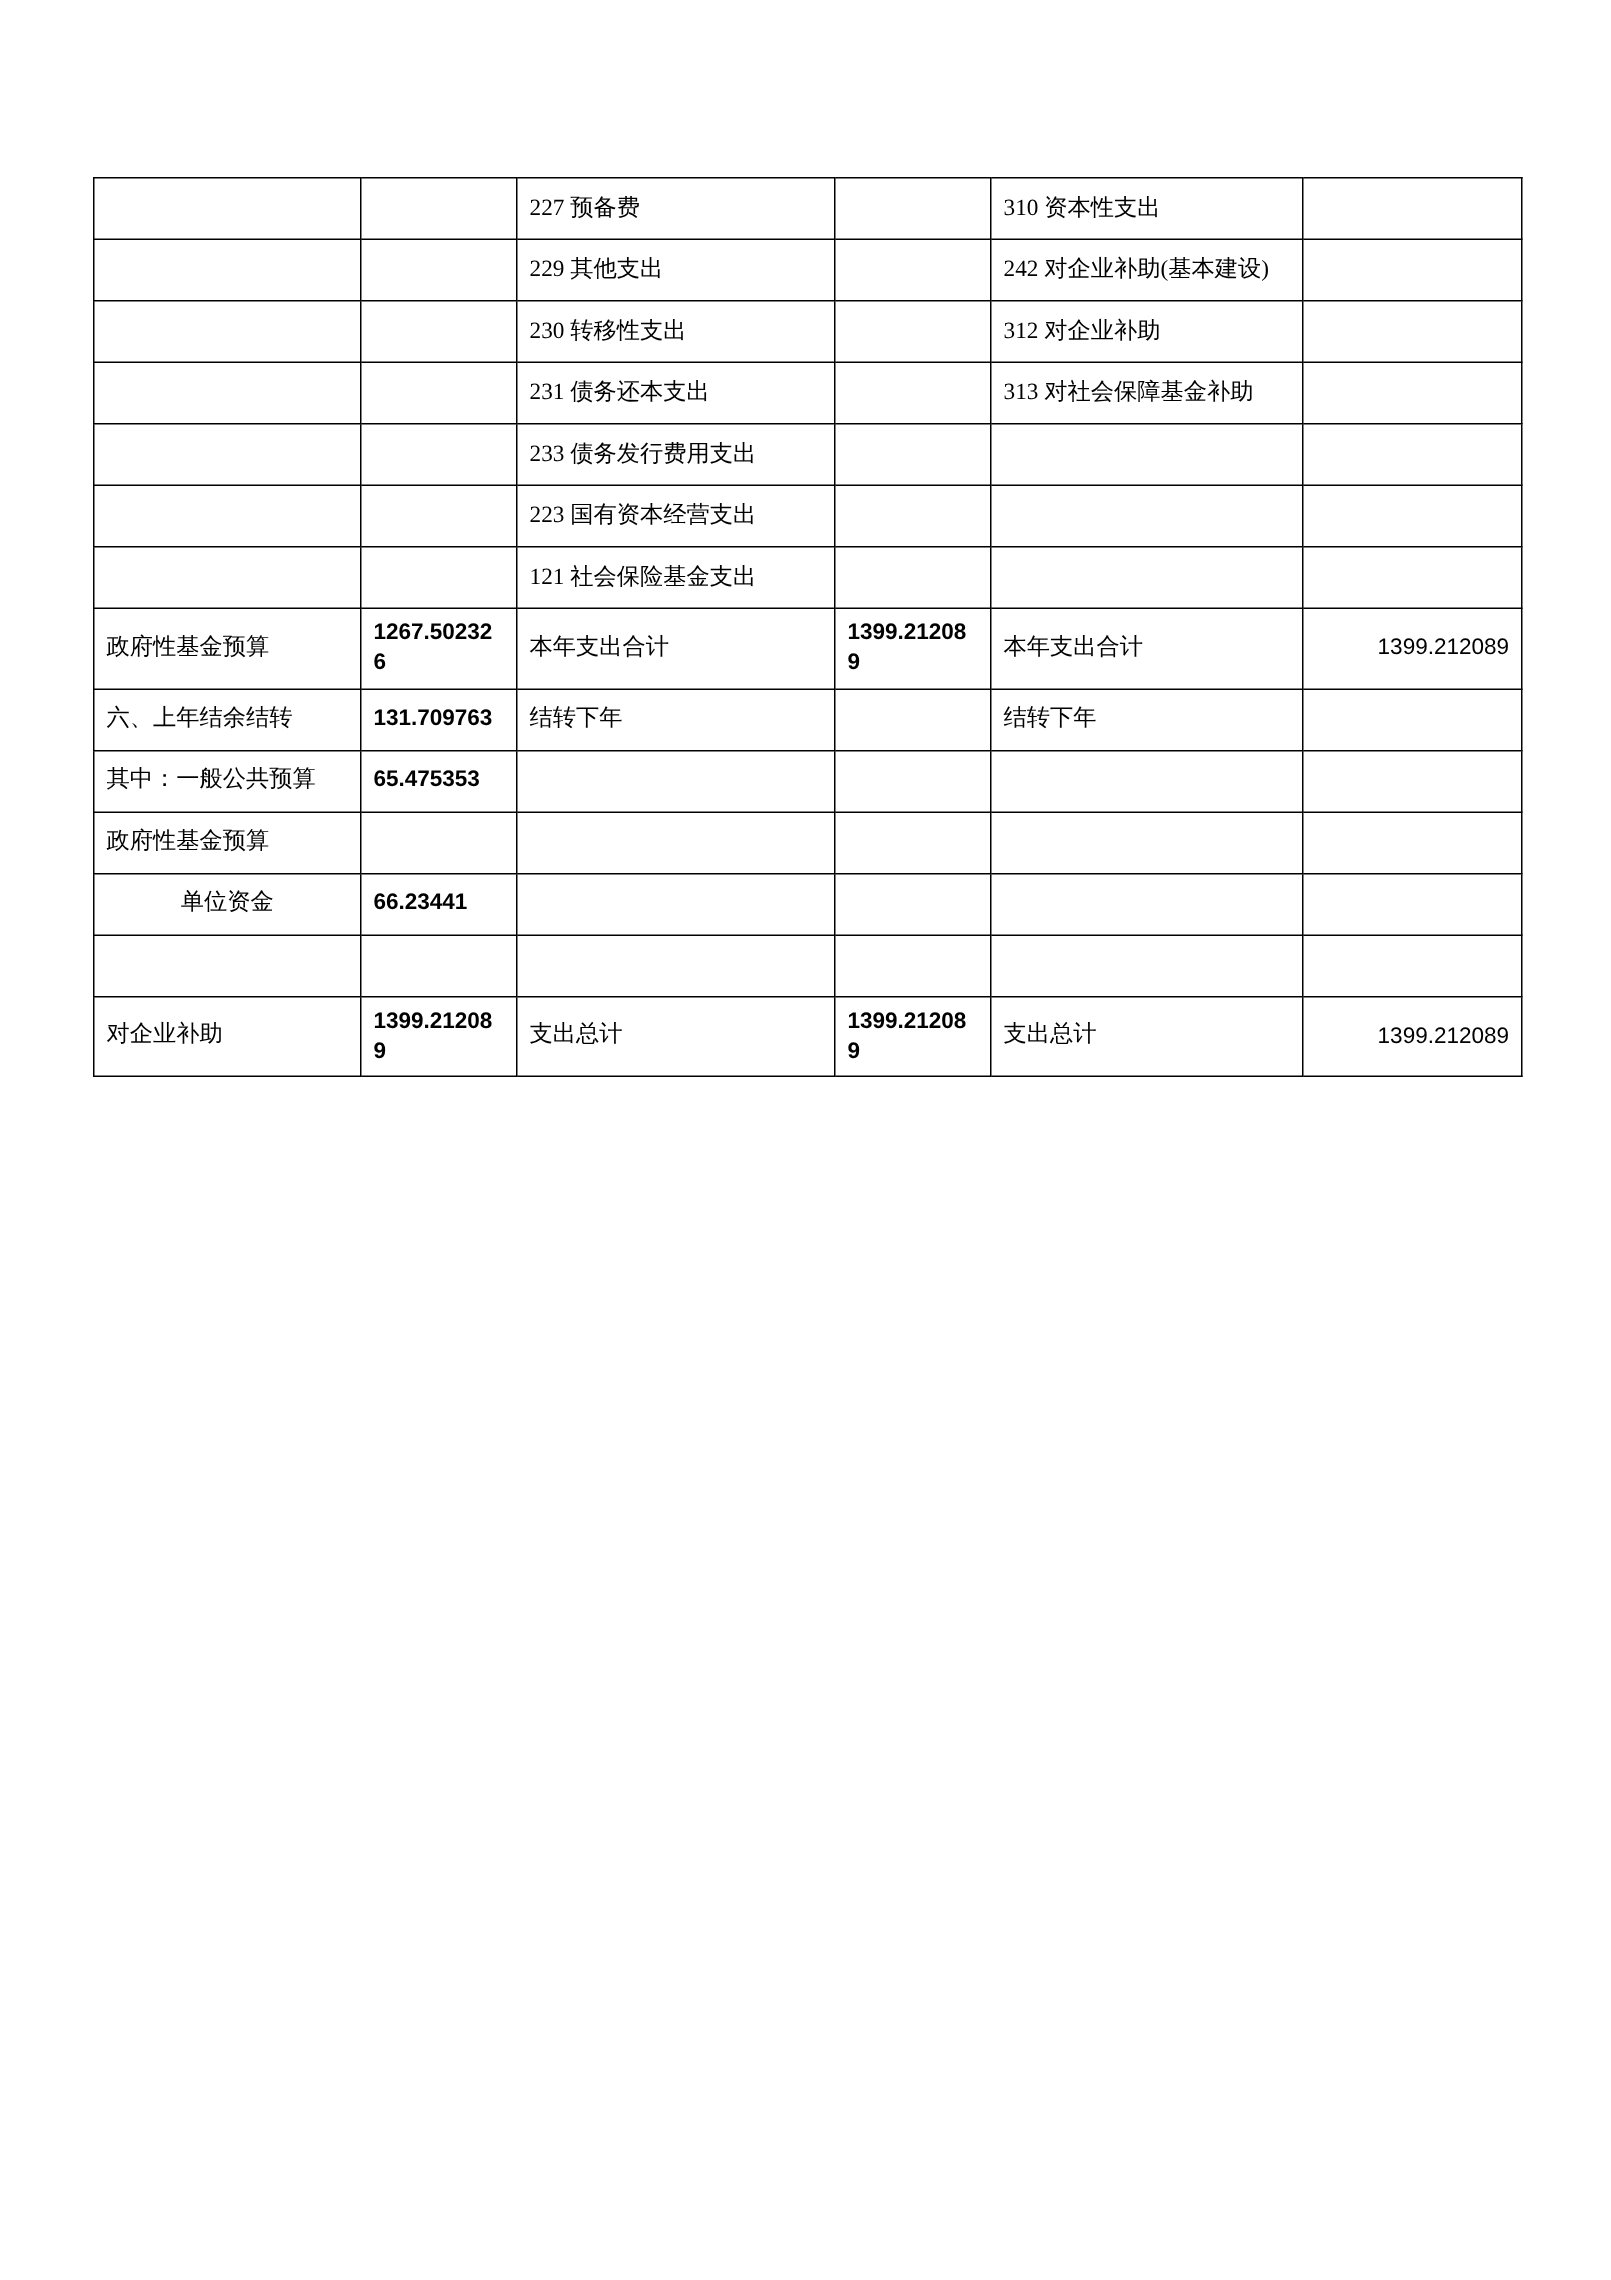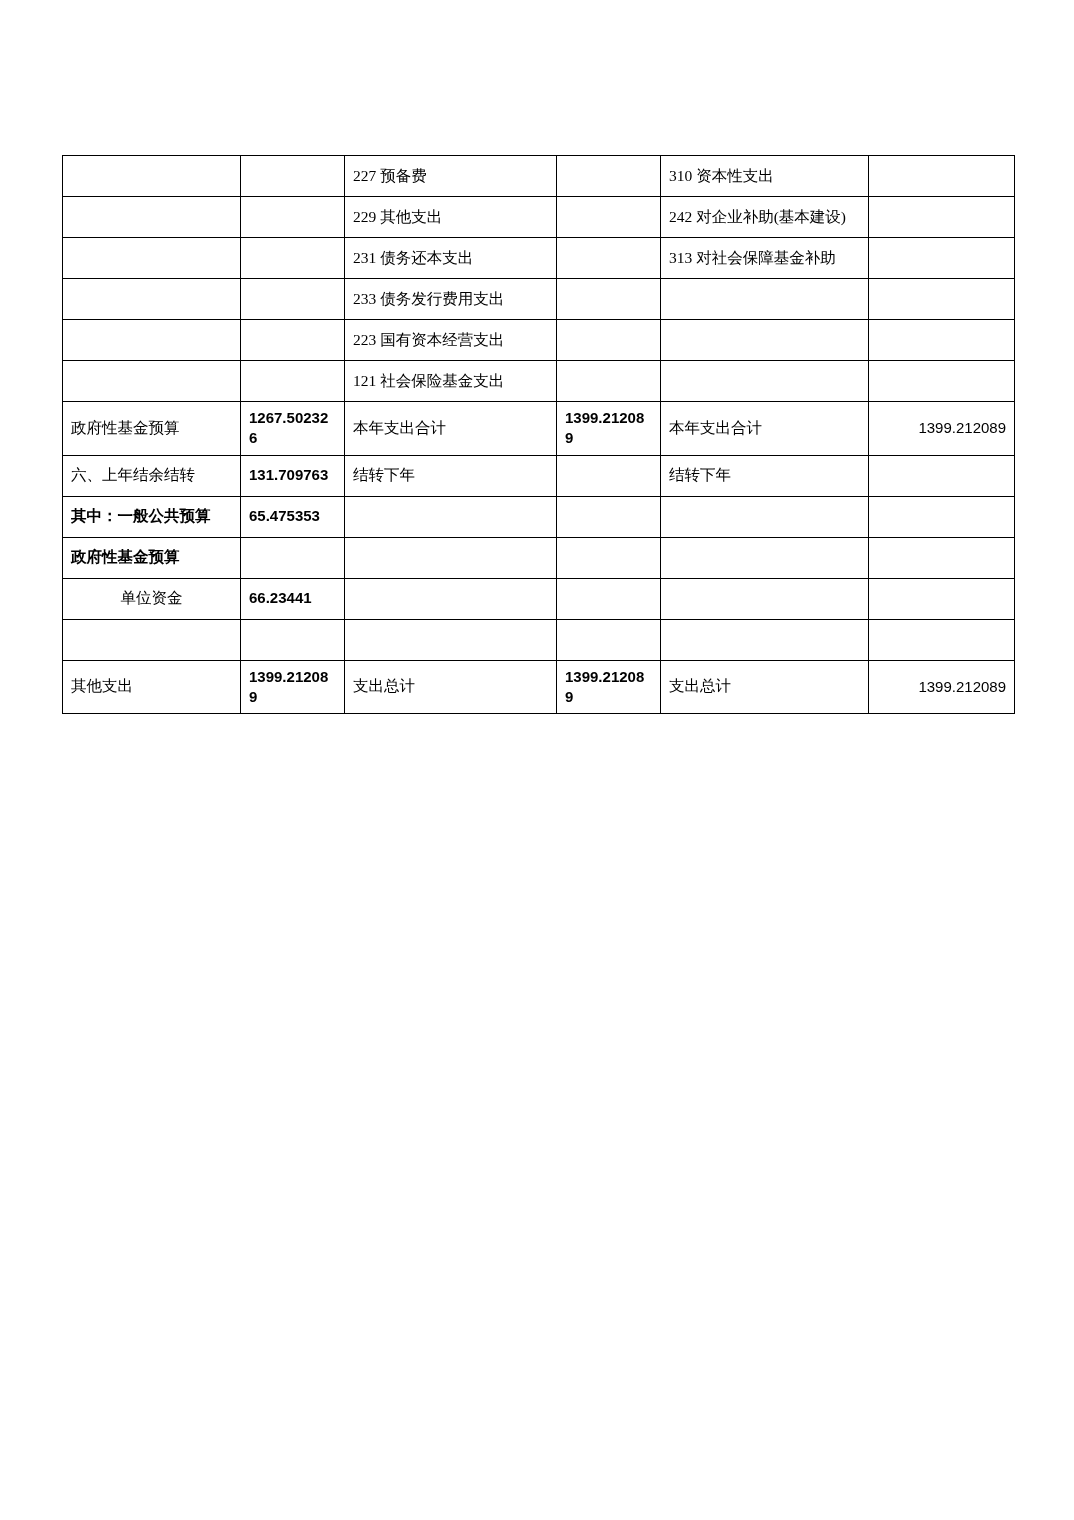--- a/index.html
+++ b/index.html
@@ -12,21 +12,20 @@
     height: 1520px;
     font-family: "Liberation Serif", "DejaVu Serif", serif;
     color: #000000;
   }
   .page {
     position: relative;
     width: 1074px;
     height: 1440px;
     box-sizing: border-box;
     padding: 118px 60px 0 62px;
-    margin-top: 37px;
   }
   table.budget {
     border-collapse: collapse;
     table-layout: fixed;
     width: 952px;
     font-size: 15.5px;
   }
   table.budget td {
     border: 1px solid #000000;
     padding: 6px 8px;
@@ -54,21 +53,20 @@
     text-align: right;
     font-family: "Liberation Sans", sans-serif;
     font-size: 15px;
   }
   .lbl {
     text-align: left;
   }
   .indent1 {
     text-align: left;
     padding-left: 30px;
-    font-weight: bold;
   }
   .indent2 {
     text-align: center;
     padding-left: 60px;
   }
   .tall { height: 44px; }
 </style>
 </head>
 <body>
 
@@ -95,20 +93,28 @@
 
       <tr>
         <td class="lbl tall"></td>
         <td class="num tall"></td>
         <td class="lbl tall">229 其他支出</td>
         <td class="num tall"></td>
         <td class="lbl tall">242 对企业补助(基本建设)</td>
         <td class="num tall"></td>
       </tr>
 
+      <tr>
+        <td class="lbl"></td>
+        <td class="num"></td>
+        <td class="lbl">230 转移性支出</td>
+        <td class="num"></td>
+        <td class="lbl">312 对企业补助</td>
+        <td class="num"></td>
+      </tr>
 
       <tr>
         <td class="lbl tall"></td>
         <td class="num tall"></td>
         <td class="lbl tall">231 债务还本支出</td>
         <td class="num tall"></td>
         <td class="lbl tall">313 对社会保障基金补助</td>
         <td class="num tall"></td>
       </tr>
 
@@ -189,21 +195,21 @@
       <tr>
         <td class="lbl"></td>
         <td class="num"></td>
         <td class="lbl"></td>
         <td class="num"></td>
         <td class="lbl"></td>
         <td class="num"></td>
       </tr>
 
       <tr>
-        <td class="lbl tall">其他支出</td>
+        <td class="lbl tall">对企业补助</td>
         <td class="num tall">1399.212089</td>
         <td class="lbl tall">支出总计</td>
         <td class="num tall">1399.212089</td>
         <td class="lbl tall">支出总计</td>
         <td class="num-plain tall">1399.212089</td>
       </tr>
 
     </tbody>
   </table>
 </div>

